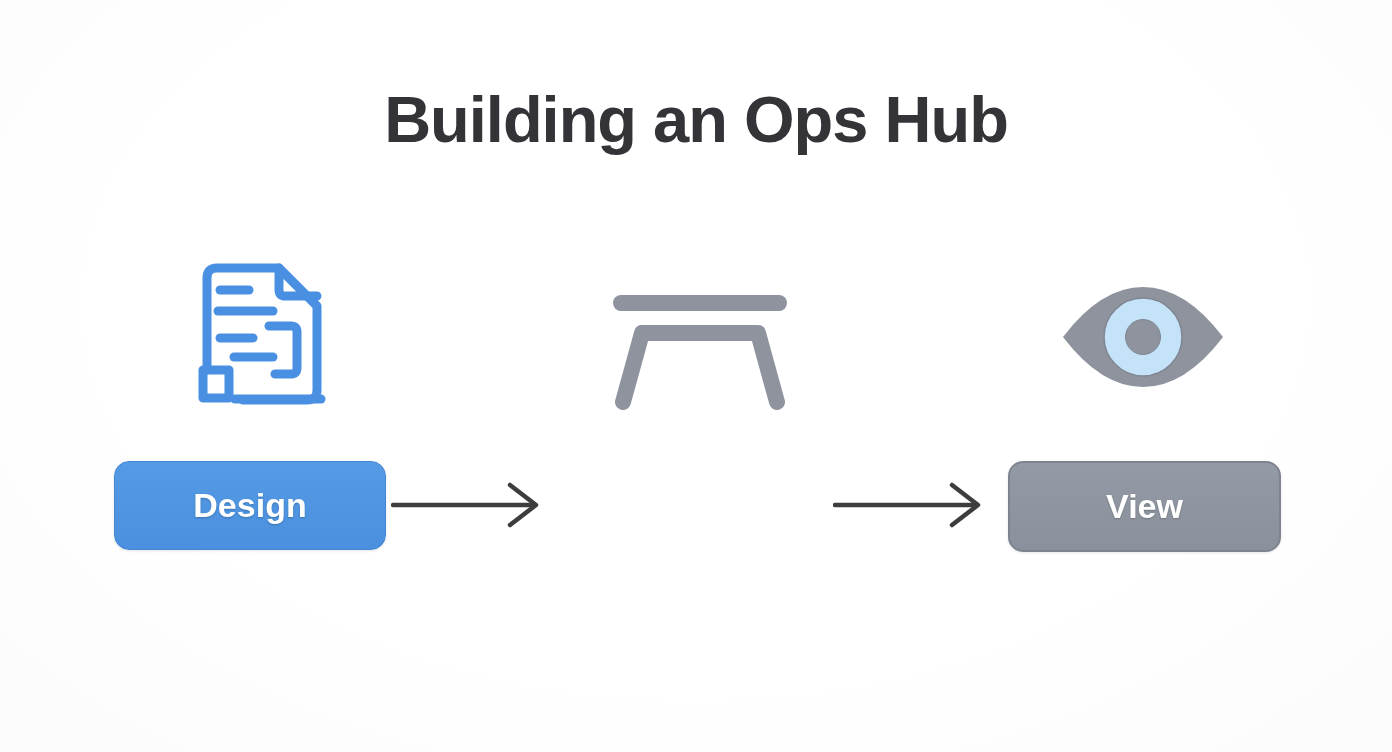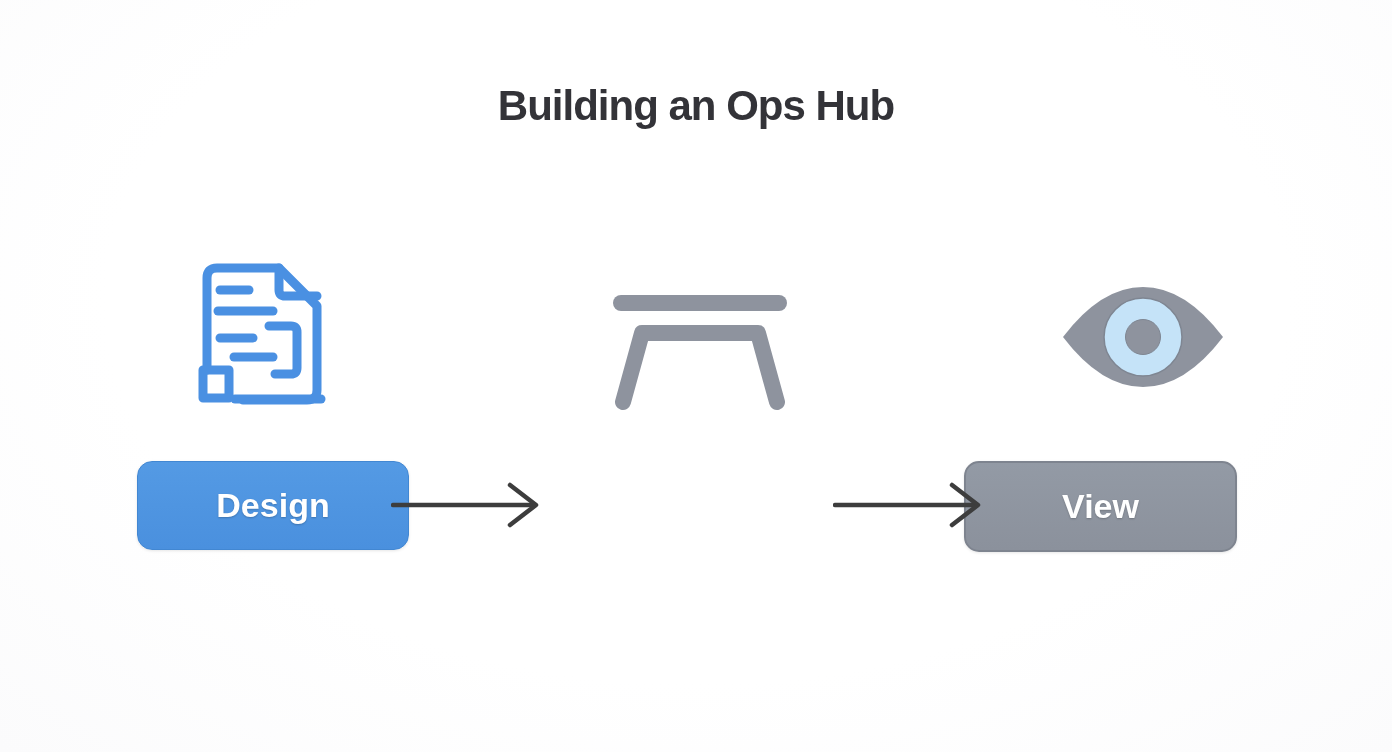--- a/index.html
+++ b/index.html
@@ -14,21 +14,21 @@
     height: 752px;
     background: radial-gradient(ellipse at 50% 40%, #ffffff 60%, #fbfbfc 100%);
     overflow: hidden;
   }
   .diagram-title {
     position: absolute;
     top: 82px;
     left: 0;
     width: 100%;
     text-align: center;
-    font-size: 42px;
+    font-size: 65px;
     font-weight: 700;
     letter-spacing: -1px;
     color: #333338;
   }
   .icon-box {
     position: absolute;
   }
   .icon-box svg { display: block; width: 100%; height: 100%; }
   #doc-icon-box   { left: 193px; top: 258px; width: 136px; height: 150px; }
   #table-icon-box { left: 611px; top: 293px; width: 178px; height: 118px; }
@@ -49,23 +49,23 @@
     box-shadow: 0 1px 3px rgba(0,0,0,0.10);
   }
   .node-blue {
     background: linear-gradient(180deg, #549ae4 0%, #4a90de 100%);
     border: 1px solid #4287d2;
   }
   .node-gray {
     background: linear-gradient(180deg, #939aa5 0%, #8b919c 100%);
     border: 2px solid #7e848f;
   }
-  #node-design    { left: 137px; width: 270px; }
+  #node-design    { left: 114px; width: 270px; }
   #node-structure { left: 566px; width: 269px; }
-  #node-view      { left: 964px; width: 269px; }
+  #node-view      { left: 1008px; width: 269px; }
 
   .flow-arrow {
     position: absolute;
     top: 477px;
     width: 152px;
     height: 56px;
   }
   #arrow-1 { left: 391px; }
   #arrow-2 { left: 833px; }
   .flow-arrow svg { display: block; width: 100%; height: 100%; }

